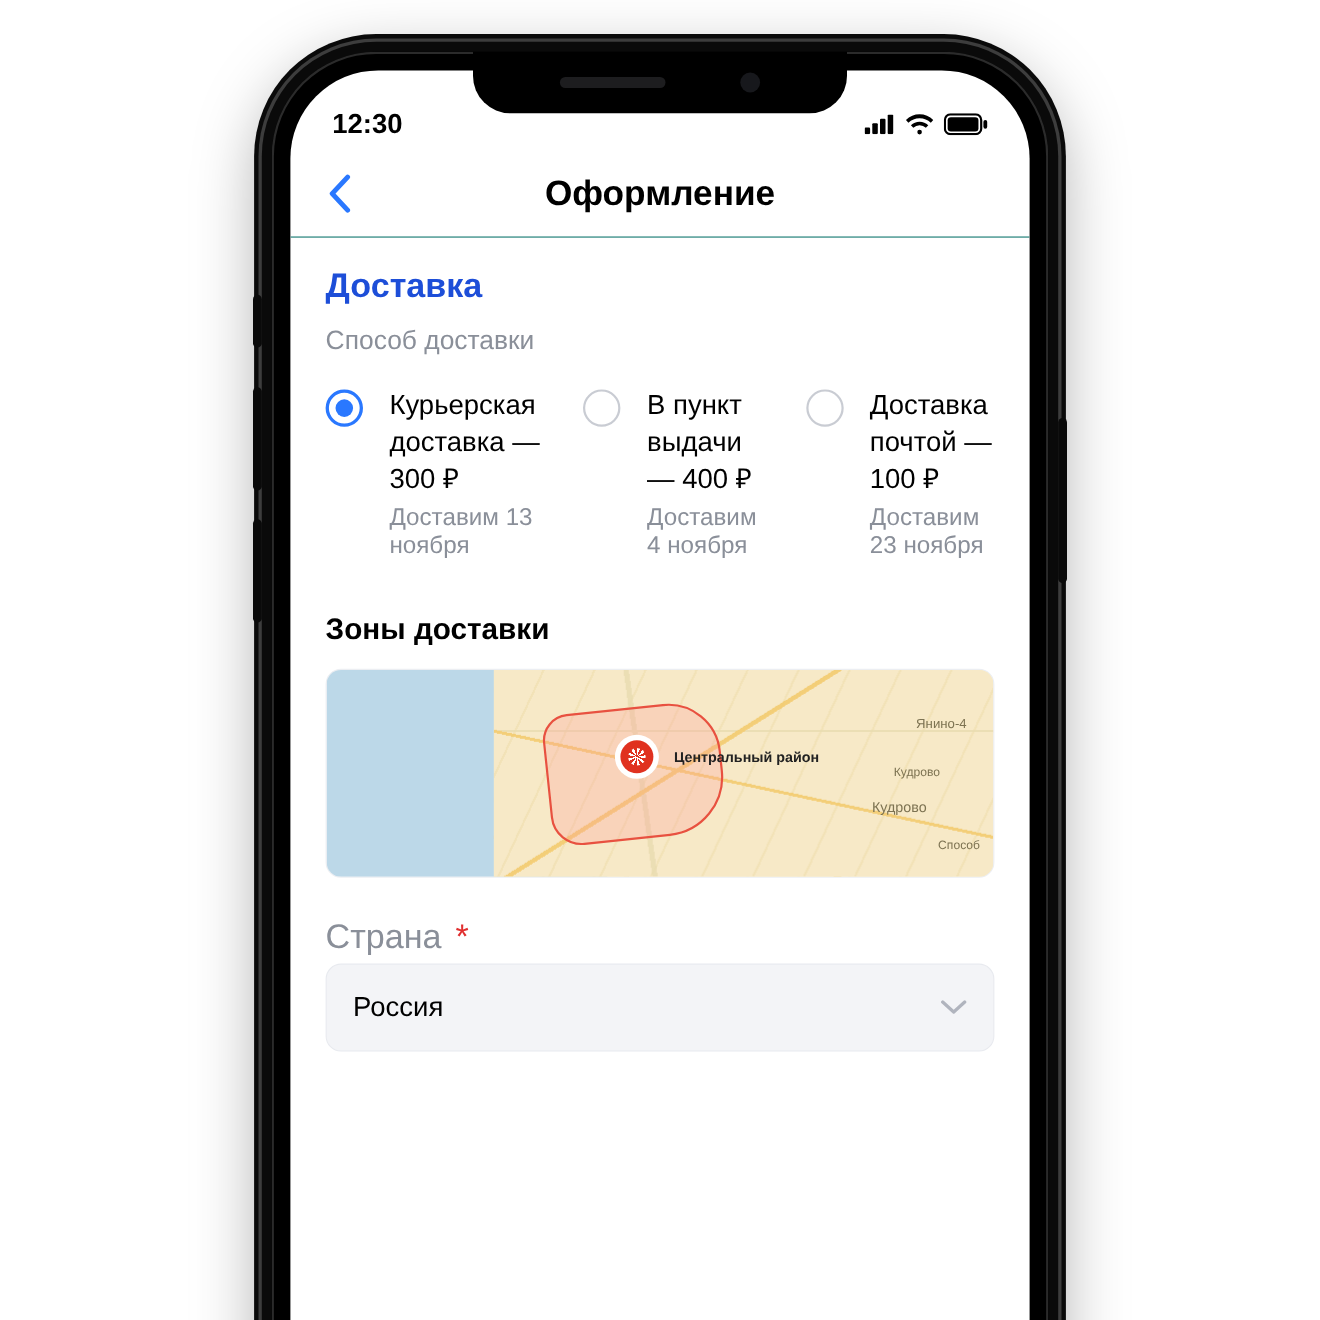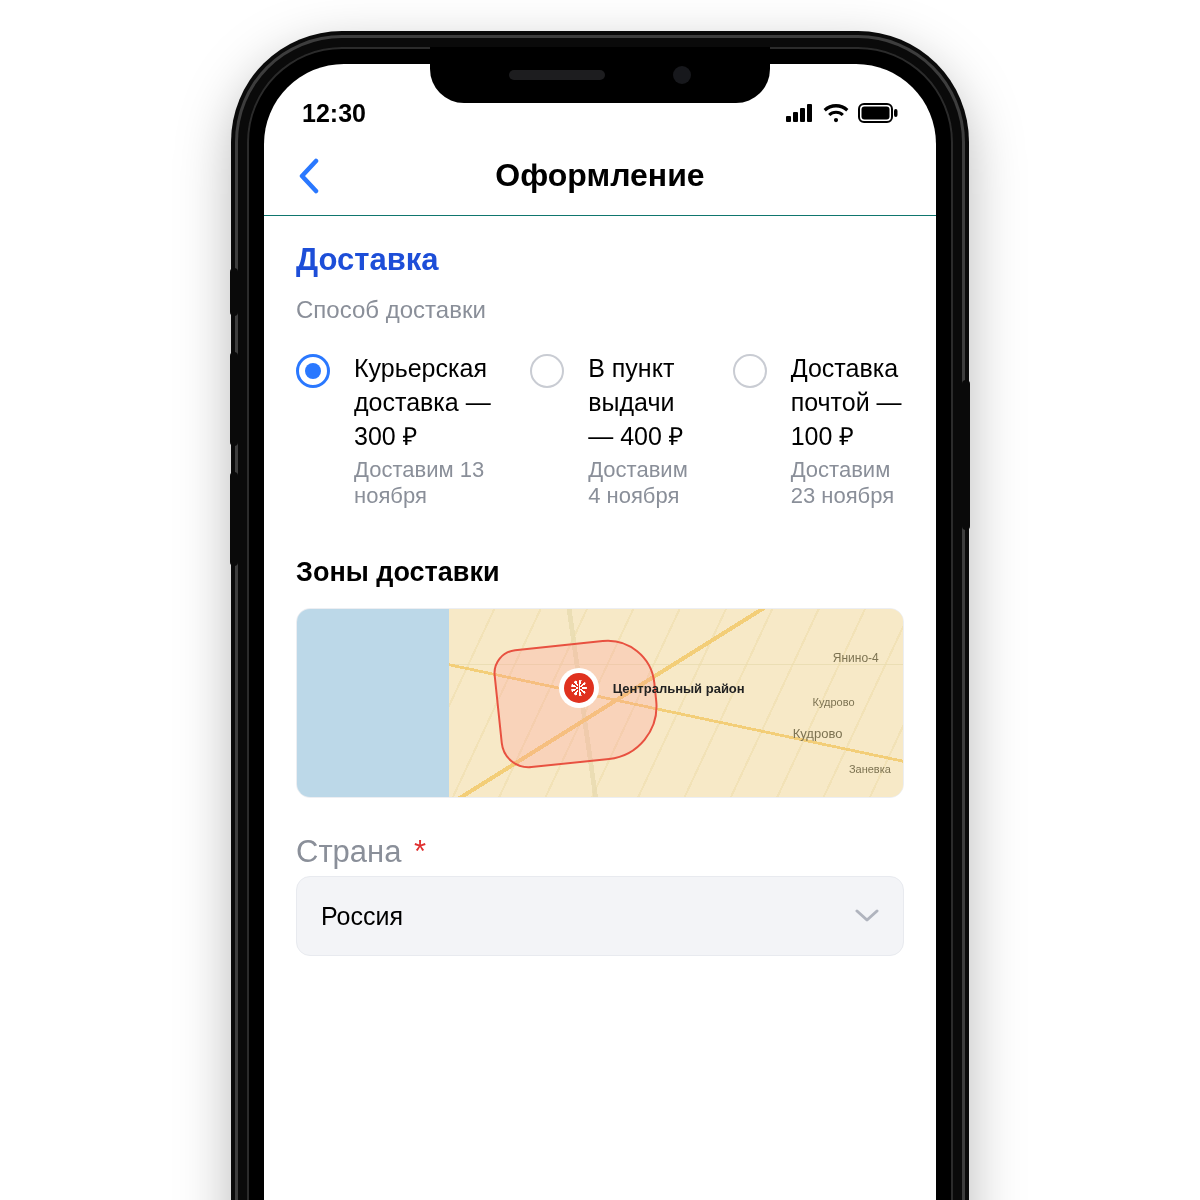--- a/index.html
+++ b/index.html
@@ -241,21 +241,21 @@
 
       <div class="map">
         <div class="water"></div>
         <div class="land"></div>
         <div class="zone"></div>
         <div class="pin"></div>
         <div class="pin-label">Центральный район</div>
         <div class="city1">Кудрово</div>
         <div class="city2">Янино-4</div>
         <div class="city3">Кудрово</div>
-        <div class="city4">Заневка</div>
+        <div class="city4">Способ</div>
       </div>
 
       <div class="field-label">
         <span>Страна</span>
         <span class="req">*</span>
       </div>
       <div class="select">
         <span>Россия</span>
         <svg width="24" height="14" viewBox="0 0 24 14">
             <path d="M2 2l10 9 10-9" fill="none" stroke="#7b8190" stroke-width="3" stroke-linecap="round" stroke-linejoin="round"></path>

